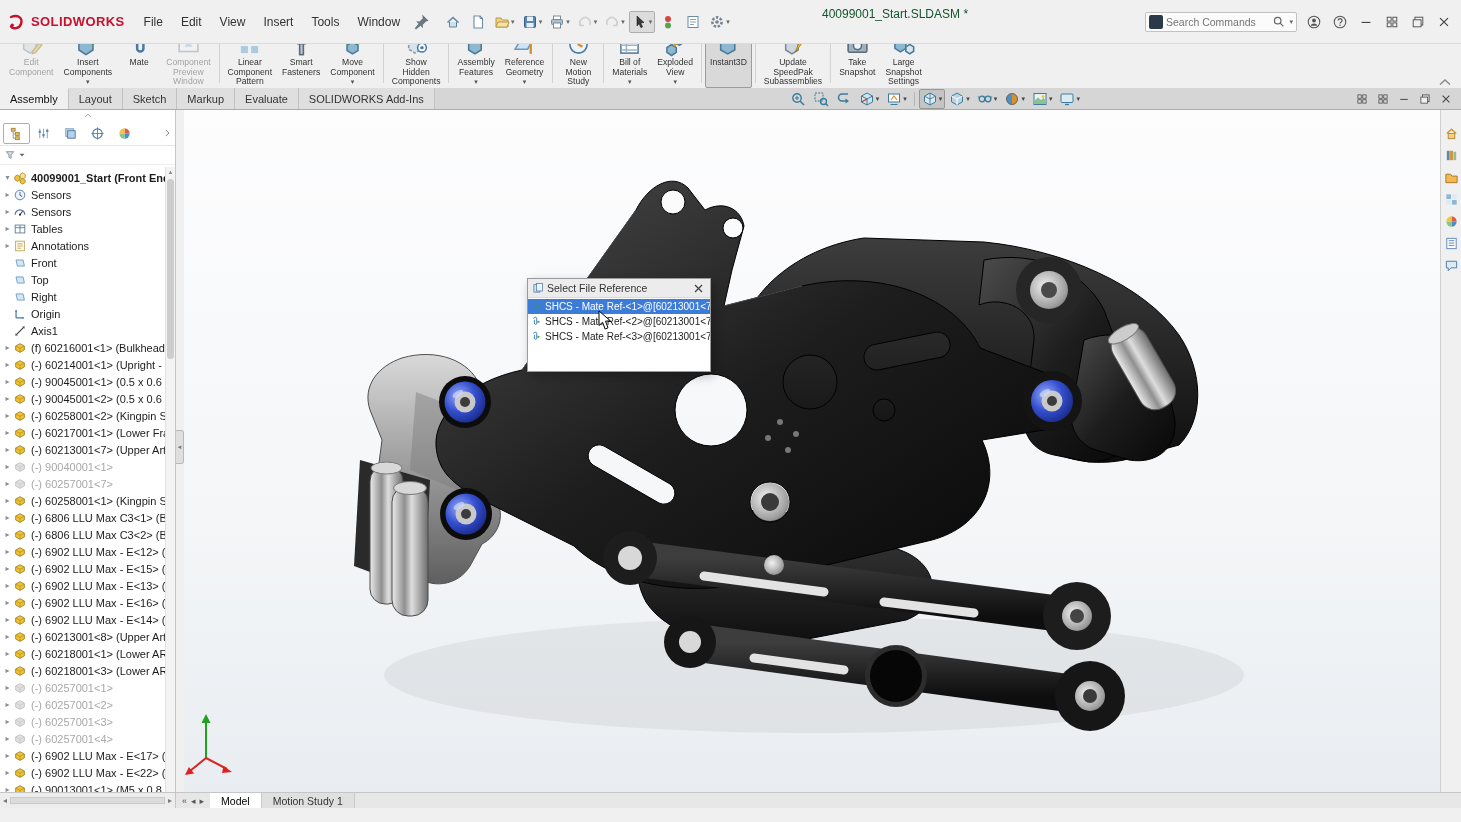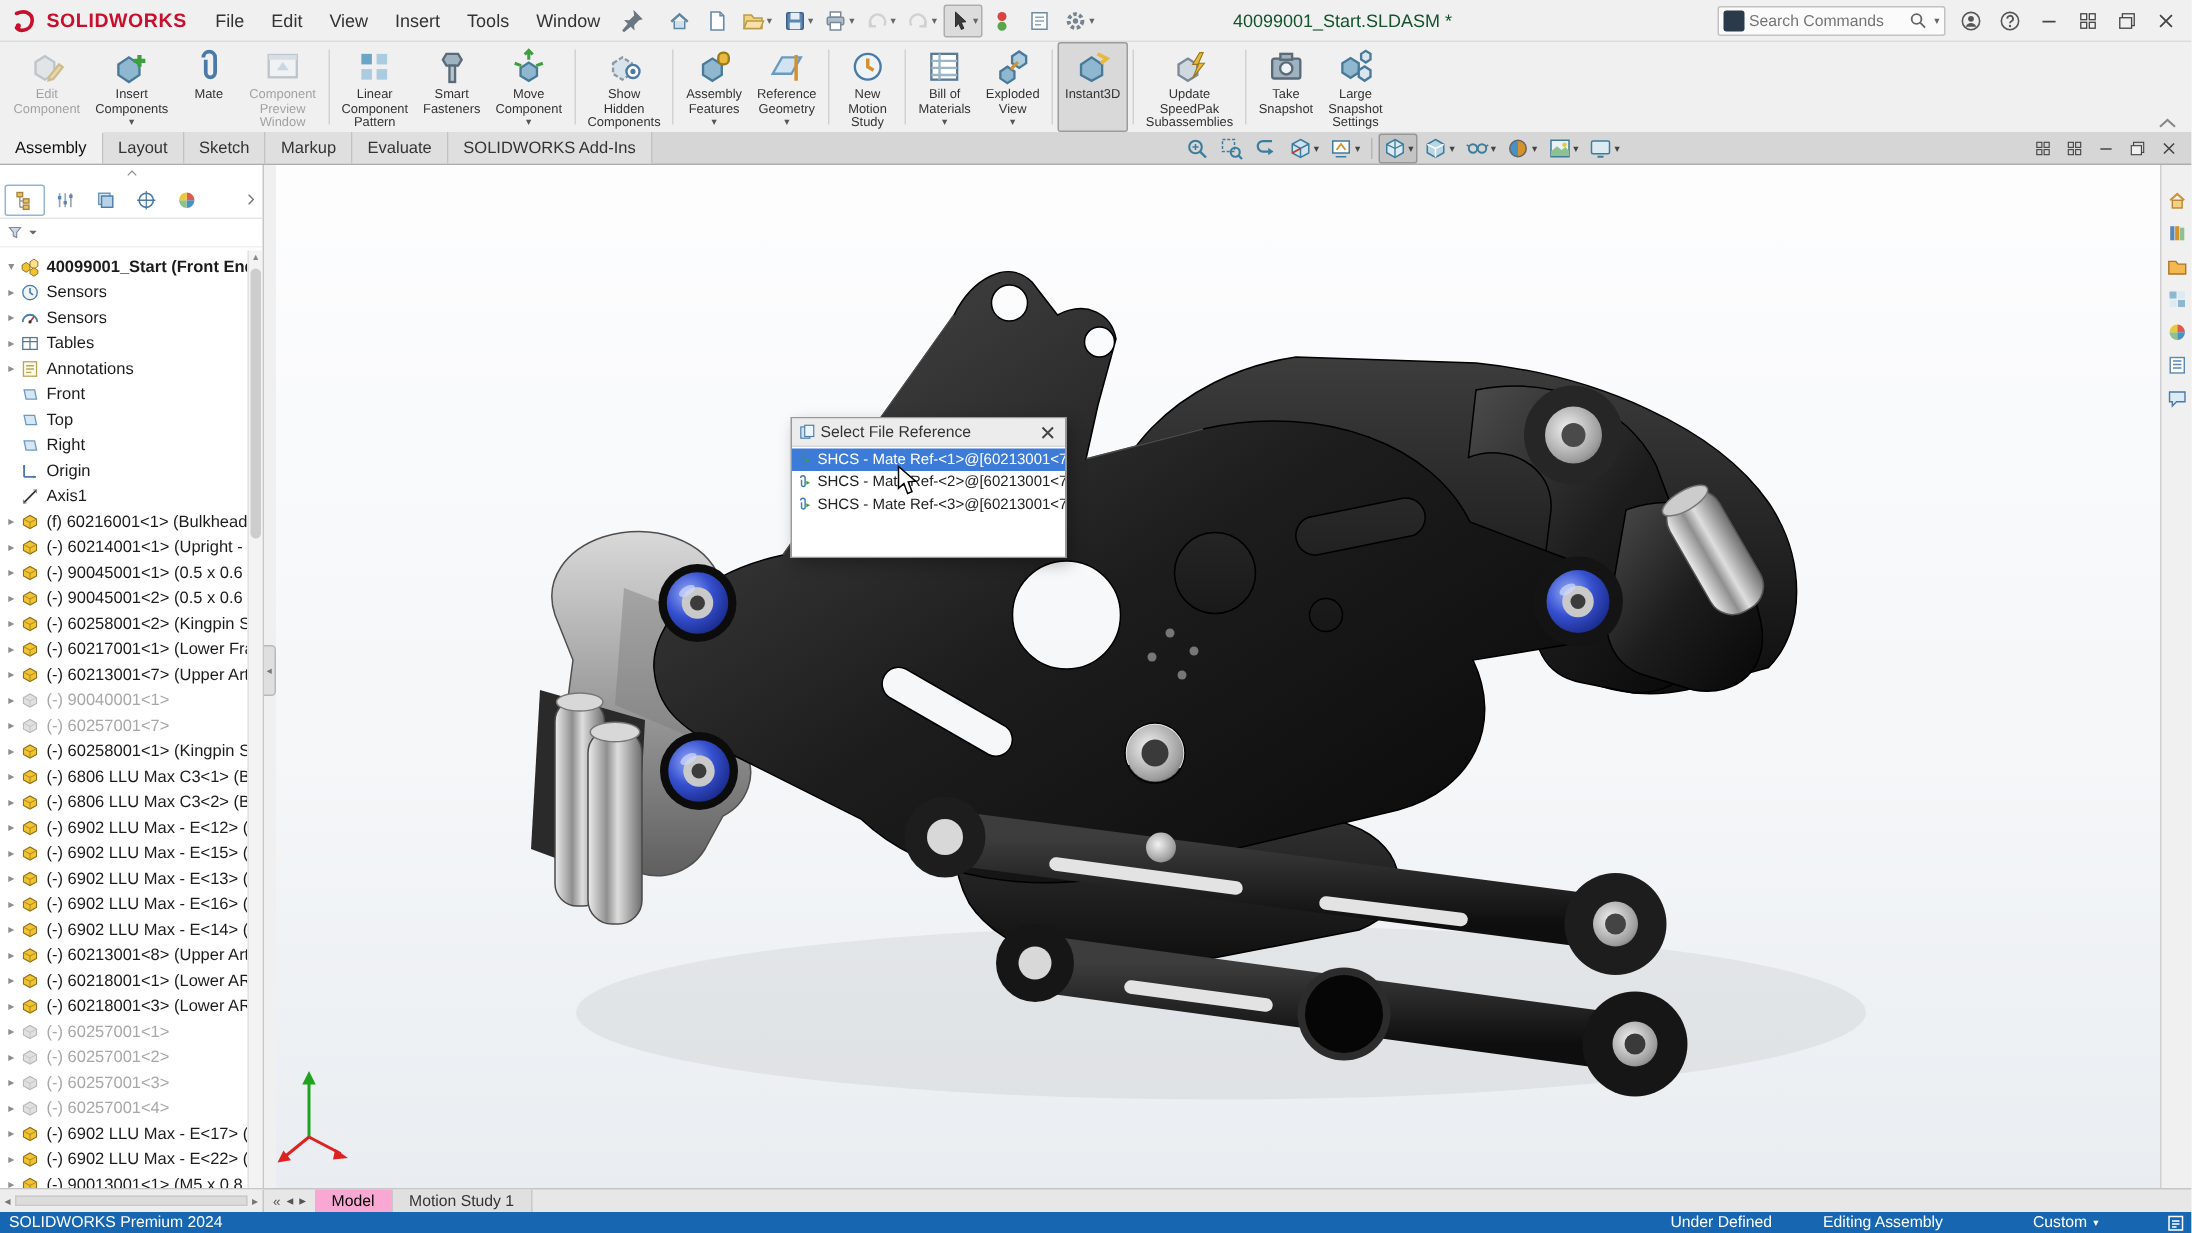--- a/index.html
+++ b/index.html
@@ -4,21 +4,21 @@
 <style>
 *{margin:0;padding:0;box-sizing:border-box}
 html,body{width:1461px;height:822px;overflow:hidden}
 #app{position:relative;width:1461px;height:822px;background:#f0f0f0;
   font-family:"Liberation Sans","DejaVu Sans",sans-serif;font-size:11px;color:#222;
   -webkit-font-smoothing:antialiased;user-select:none}
 .ic{width:16px;height:16px;display:block}
 svg{display:block}
 
 
-#titlebar{position:absolute;left:0;top:0;right:0;height:28px;background:#f0f0f0;
+#titlebar{position:absolute;left:0;top:0;right:0;height:44px;background:#f0f0f0;
   border-bottom:1px solid #dcdcdc;display:flex;align-items:center;z-index:30}
 #brand{display:flex;align-items:center;gap:5px;padding:0 10px 0 8px}
 #brand-logo svg{width:18px;height:18px}
 #brand-text{color:#c8102e;font-weight:bold;font-size:13px;letter-spacing:.4px}
 #menubar{display:flex;align-items:flex-end}
 .menu-item{padding:0 9px;line-height:28px;font-size:12px;color:#333;cursor:default}
 #pin{width:20px;height:20px;display:flex;align-items:center;justify-content:center;margin-left:2px}
 #quickbar{display:flex;align-items:center;margin-left:10px;gap:1px}
 .qbtn{height:22px;min-width:24px;display:flex;align-items:center;justify-content:center;
   border:1px solid transparent;border-radius:2px;padding:0 2px}
@@ -127,21 +127,21 @@
 
 
 #bottombar{position:absolute;left:0;right:0;bottom:14px;height:16px;background:#e7e7e7;
   border-top:1px solid #c6c6c6;display:flex;align-items:stretch;font-size:10.5px;z-index:15}
 #mini-scroll{width:176px;flex:none;display:flex;align-items:center;justify-content:space-between;
   padding:0 3px;background:#ededed;border-right:1px solid #c6c6c6;color:#777;font-size:8px}
 #mini-scroll .track{flex:1;height:7px;margin:0 3px;background:#dcdcdc;border:1px solid #cacaca}
 #tabnav{display:flex;align-items:center;gap:4px;padding:0 6px;color:#555;font-size:9px}
 #bottomtabs{display:flex;align-items:stretch}
 .btab{padding:0 11px;display:flex;align-items:center;border-right:1px solid #c9c9c9;color:#333;background:#e0e0e0}
-.btab.active{background:#f9a8d4;color:#000}
+.btab.active{background:#ffffff;color:#000}
 
 
 #statusbar{position:absolute;left:0;right:0;bottom:0;height:14px;background:#1666b2;color:#fff;
   display:flex;align-items:center;font-size:10.5px;z-index:15}
 #status-left{padding-left:6px}
 #status-items{margin-left:auto;display:flex;align-items:center;gap:34px}
 #status-custom{display:flex;align-items:center;gap:4px;margin-left:60px;margin-right:46px}
 #status-custom .car{font-size:7px}
 #status-corner svg{width:11px;height:11px;margin-right:5px}
 </style>
@@ -1290,31 +1290,14 @@
       <span>«</span>
       <span>◂</span>
       <span>▸</span>
     </div>
     <div id="bottomtabs">
         <div class="btab active">Model</div>
         <div class="btab">Motion Study 1</div>
       </div>
   </div>
 
-  <div id="statusbar">
-    <span id="status-left">SOLIDWORKS Premium 2024</span>
-    <div id="status-items">
-        <div class="sitem">Under Defined</div>
-        <div class="sitem">Editing Assembly</div>
-      </div>
-    <div id="status-custom">
-      <span>Custom</span>
-      <span class="car">▾</span>
-    </div>
-    <span id="status-corner">
-      <svg viewBox="0 0 11 11">
-          <rect x="1" y="1" width="9" height="9" fill="none" stroke="#fff" stroke-width="1"></rect>
-          <path d="M3 4h5M3 6h5M3 8h3" stroke="#fff" stroke-width=".9"></path>
-        </svg>
-    </span>
-  </div>
 
 </div>
 
 </body></html>

